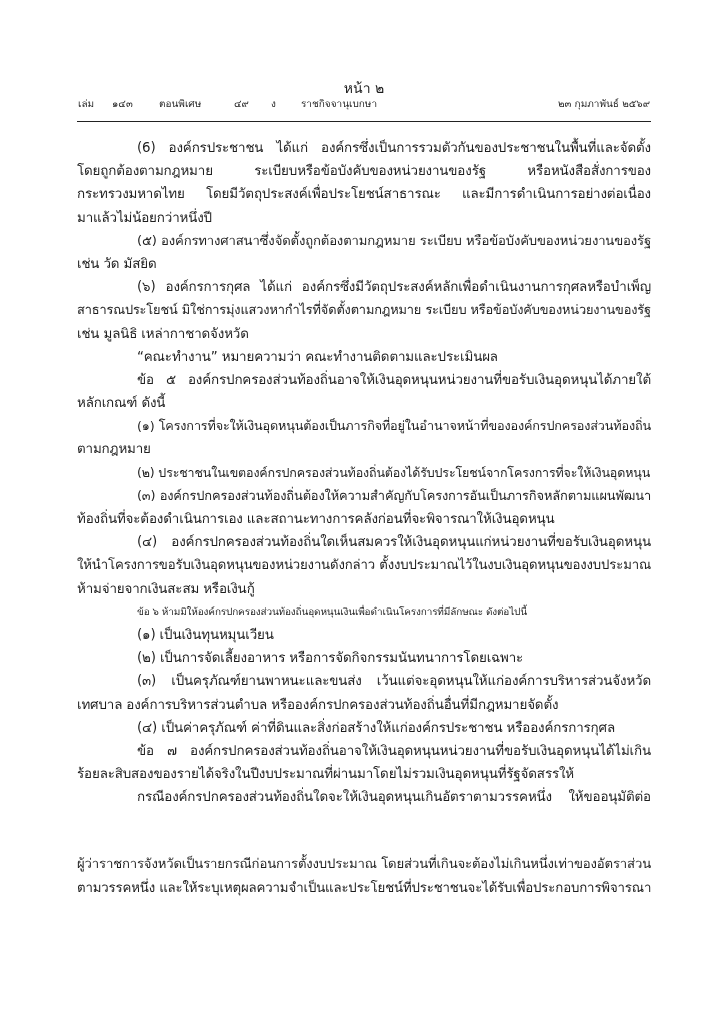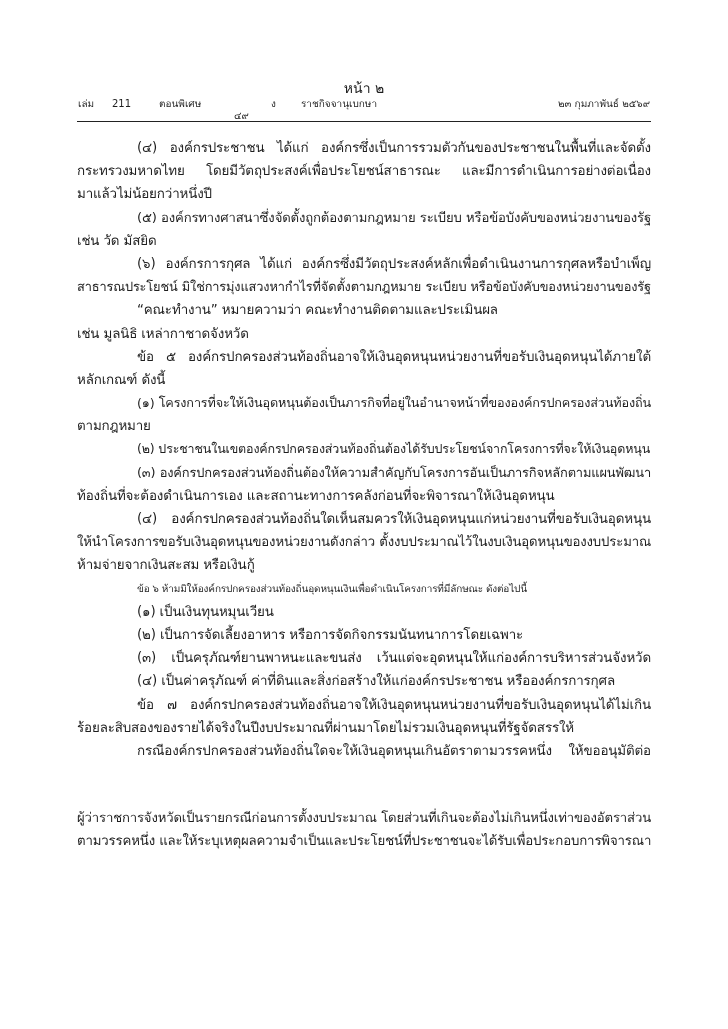--- a/index.html
+++ b/index.html
@@ -38,21 +38,21 @@
     width: 572px;
     height: 22px;
     font-size: 10px;
     line-height: 22px;
     white-space: nowrap;
   }
   .gazette-header span { position: absolute; top: 0; }
   .hdr-volume-label { left: 0; }
   .hdr-volume-no { left: 34px; }
   .hdr-issue-label { left: 81px; }
-  .hdr-issue-no { left: 156px; margin-top: 12px; }
+  .hdr-issue-no { left: 156px; }
   .hdr-issue-suffix { left: 193px; }
   .hdr-publication { left: 223px; }
   .hdr-date { right: 0; }
   .header-rule {
     position: absolute;
     top: 121px;
     left: 77px;
     width: 574px;
     height: 0;
     border-top: 1.6px solid #222;
@@ -82,54 +82,56 @@
 </style>
 </head>
 <body>
 
 <div class="page">
 
   <div class="page-number">หน้า ๒</div>
 
   <div class="gazette-header">
     <span class="hdr-volume-label">เล่ม</span>
-    <span class="hdr-volume-no">211</span>
+    <span class="hdr-volume-no">๑๔๓</span>
     <span class="hdr-issue-label">ตอนพิเศษ</span>
     <span class="hdr-issue-no">๔๙</span>
     <span class="hdr-issue-suffix">ง</span>
     <span class="hdr-publication">ราชกิจจานุเบกษา</span>
     <span class="hdr-date">๒๓ กุมภาพันธ์ ๒๕๖๙</span>
   </div>
 
   <div class="header-rule"></div>
 
   <div class="body-text" id="body-text">
-      <div class="line indent justify">(๔) องค์กรประชาชน ได้แก่ องค์กรซึ่งเป็นการรวมตัวกันของประชาชนในพื้นที่และจัดตั้ง</div>
+      <div class="line indent justify">(6) องค์กรประชาชน ได้แก่ องค์กรซึ่งเป็นการรวมตัวกันของประชาชนในพื้นที่และจัดตั้ง</div>
+      <div class="line justify">โดยถูกต้องตามกฎหมาย ระเบียบหรือข้อบังคับของหน่วยงานของรัฐ หรือหนังสือสั่งการของ</div>
       <div class="line justify">กระทรวงมหาดไทย โดยมีวัตถุประสงค์เพื่อประโยชน์สาธารณะ และมีการดำเนินการอย่างต่อเนื่อง</div>
       <div class="line">มาแล้วไม่น้อยกว่าหนึ่งปี</div>
       <div class="line indent justify" style="font-size: 13.149px;">(๕) องค์กรทางศาสนาซึ่งจัดตั้งถูกต้องตามกฎหมาย ระเบียบ หรือข้อบังคับของหน่วยงานของรัฐ</div>
       <div class="line">เช่น วัด มัสยิด</div>
       <div class="line indent justify">(๖) องค์กรการกุศล ได้แก่ องค์กรซึ่งมีวัตถุประสงค์หลักเพื่อดำเนินงานการกุศลหรือบำเพ็ญ</div>
       <div class="line justify" style="font-size: 12.8253px;">สาธารณประโยชน์ มิใช่การมุ่งแสวงหากำไรที่จัดตั้งตามกฎหมาย ระเบียบ หรือข้อบังคับของหน่วยงานของรัฐ</div>
+      <div class="line">เช่น มูลนิธิ เหล่ากาชาดจังหวัด</div>
       <div class="line indent">“คณะทำงาน” หมายความว่า คณะทำงานติดตามและประเมินผล</div>
-      <div class="line">เช่น มูลนิธิ เหล่ากาชาดจังหวัด</div>
       <div class="line indent justify">ข้อ ๕ องค์กรปกครองส่วนท้องถิ่นอาจให้เงินอุดหนุนหน่วยงานที่ขอรับเงินอุดหนุนได้ภายใต้</div>
       <div class="line">หลักเกณฑ์ ดังนี้</div>
       <div class="line indent justify" style="font-size: 12.6607px;">(๑) โครงการที่จะให้เงินอุดหนุนต้องเป็นภารกิจที่อยู่ในอำนาจหน้าที่ขององค์กรปกครองส่วนท้องถิ่น</div>
       <div class="line">ตามกฎหมาย</div>
       <div class="line indent" style="font-size: 12.514px;">(๒) ประชาชนในเขตองค์กรปกครองส่วนท้องถิ่นต้องได้รับประโยชน์จากโครงการที่จะให้เงินอุดหนุน</div>
       <div class="line indent justify" style="font-size: 12.8819px;">(๓) องค์กรปกครองส่วนท้องถิ่นต้องให้ความสำคัญกับโครงการอันเป็นภารกิจหลักตามแผนพัฒนา</div>
       <div class="line">ท้องถิ่นที่จะต้องดำเนินการเอง และสถานะทางการคลังก่อนที่จะพิจารณาให้เงินอุดหนุน</div>
       <div class="line indent justify">(๔) องค์กรปกครองส่วนท้องถิ่นใดเห็นสมควรให้เงินอุดหนุนแก่หน่วยงานที่ขอรับเงินอุดหนุน</div>
       <div class="line justify" style="font-size: 13.1868px;">ให้นำโครงการขอรับเงินอุดหนุนของหน่วยงานดังกล่าว ตั้งงบประมาณไว้ในงบเงินอุดหนุนของงบประมาณ</div>
       <div class="line">ห้ามจ่ายจากเงินสะสม หรือเงินกู้</div>
       <div class="line indent" style="font-size: 10px;">ข้อ ๖ ห้ามมิให้องค์กรปกครองส่วนท้องถิ่นอุดหนุนเงินเพื่อดำเนินโครงการที่มีลักษณะ ดังต่อไปนี้</div>
       <div class="line indent">(๑) เป็นเงินทุนหมุนเวียน</div>
       <div class="line indent">(๒) เป็นการจัดเลี้ยงอาหาร หรือการจัดกิจกรรมนันทนาการโดยเฉพาะ</div>
       <div class="line indent justify">(๓) เป็นครุภัณฑ์ยานพาหนะและขนส่ง เว้นแต่จะอุดหนุนให้แก่องค์การบริหารส่วนจังหวัด</div>
+      <div class="line">เทศบาล องค์การบริหารส่วนตำบล หรือองค์กรปกครองส่วนท้องถิ่นอื่นที่มีกฎหมายจัดตั้ง</div>
       <div class="line indent">(๔) เป็นค่าครุภัณฑ์ ค่าที่ดินและสิ่งก่อสร้างให้แก่องค์กรประชาชน หรือองค์กรการกุศล</div>
       <div class="line indent justify">ข้อ ๗ องค์กรปกครองส่วนท้องถิ่นอาจให้เงินอุดหนุนหน่วยงานที่ขอรับเงินอุดหนุนได้ไม่เกิน</div>
       <div class="line">ร้อยละสิบสองของรายได้จริงในปีงบประมาณที่ผ่านมาโดยไม่รวมเงินอุดหนุนที่รัฐจัดสรรให้</div>
       <div class="line indent justify">กรณีองค์กรปกครองส่วนท้องถิ่นใดจะให้เงินอุดหนุนเกินอัตราตามวรรคหนึ่ง ให้ขออนุมัติต่อ</div>
       <div class="line justify" style="font-size: 13.153px; margin-top: 44px;">ผู้ว่าราชการจังหวัดเป็นรายกรณีก่อนการตั้งงบประมาณ โดยส่วนที่เกินจะต้องไม่เกินหนึ่งเท่าของอัตราส่วน</div>
       <div class="line justify" style="font-size: 13.2507px;">ตามวรรคหนึ่ง และให้ระบุเหตุผลความจำเป็นและประโยชน์ที่ประชาชนจะได้รับเพื่อประกอบการพิจารณา</div>
     </div>
 
 </div>
 

